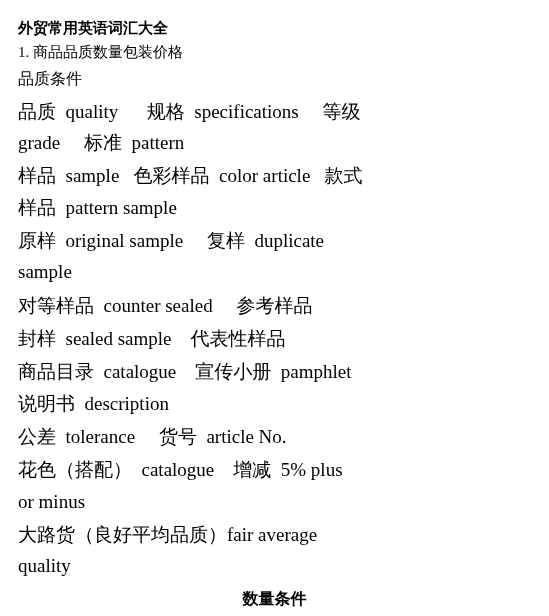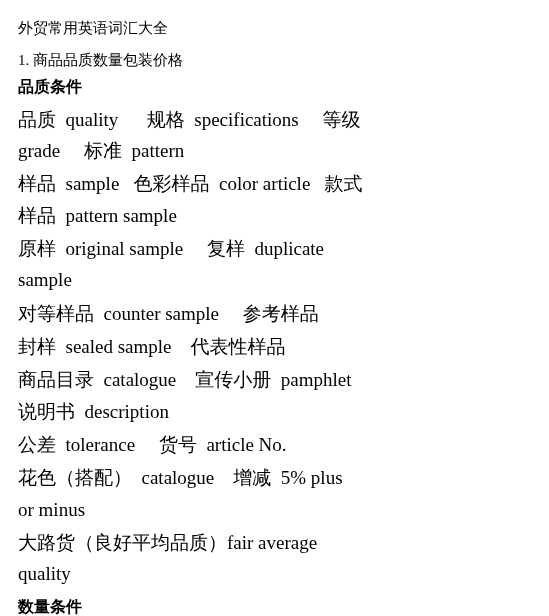--- a/index.html
+++ b/index.html
@@ -14,33 +14,33 @@
       background-color: #ffffff;
       font-family: "SimSun", "宋体", serif;
       font-size: 16px;
       line-height: 1.6;
       color: #000000;
       padding: 16px 18px;
     }
 
     .title {
       font-size: 15px;
-      font-weight: normal;
-      margin-bottom: 8px;
+      font-weight: bold;
+      margin-bottom: 0;
     }
 
     .section-heading {
       font-size: 15px;
       font-weight: normal;
       margin-bottom: 2px;
     }
 
     .subsection-heading {
       font-size: 16px;
-      font-weight: bold;
+      font-weight: normal;
       margin-bottom: 4px;
     }
 
     .content-block {
       margin-bottom: 2px;
       font-size: 19px;
       line-height: 1.65;
     }
   </style>
 </head>
@@ -61,21 +61,21 @@
   样品&nbsp;&nbsp;<span>sample</span>&nbsp;&nbsp;&nbsp;色彩样品&nbsp;&nbsp;<span>color article</span>&nbsp;&nbsp;&nbsp;款式<br>
   样品&nbsp;&nbsp;<span>pattern sample</span>
 </div>
 
 <div class="content-block">
   原样&nbsp;&nbsp;<span>original sample</span>&nbsp;&nbsp;&nbsp;&nbsp;&nbsp;复样&nbsp;&nbsp;<span>duplicate</span><br>
   <span>sample</span>
 </div>
 
 <div class="content-block">
-  对等样品&nbsp;&nbsp;<span>counter sample</span>&nbsp;&nbsp;&nbsp;&nbsp;&nbsp;参考样品<br>
+  对等样品&nbsp;&nbsp;<span>counter sealed</span>&nbsp;&nbsp;&nbsp;&nbsp;&nbsp;参考样品<br>
 </div>
 
 <div class="content-block">
   封样&nbsp;&nbsp;<span>sealed sample</span>&nbsp;&nbsp;&nbsp;&nbsp;代表性样品<br>
 </div>
 
 <div class="content-block">
   商品目录&nbsp;&nbsp;<span>catalogue</span>&nbsp;&nbsp;&nbsp;&nbsp;宣传小册&nbsp;&nbsp;<span>pamphlet</span><br>
   说明书&nbsp;&nbsp;<span>description</span>
 </div>
@@ -87,13 +87,13 @@
 <div class="content-block">
   花色（搭配）&nbsp;&nbsp;<span>catalogue</span>&nbsp;&nbsp;&nbsp;&nbsp;增减&nbsp;&nbsp;<span>5% plus</span><br>
   <span>or minus</span>
 </div>
 
 <div class="content-block">
   大路货（良好平均品质）<span>fair average</span><br>
   <span>quality</span>
 </div>
 
-<div class="subsection-heading" style="font-weight:bold; margin-top:4px;">数量条件</div>
+<div class="subsection-heading" style="font-weight:bold; margin-top:4px;text-align:center;">数量条件</div>
 
 </body></html>

